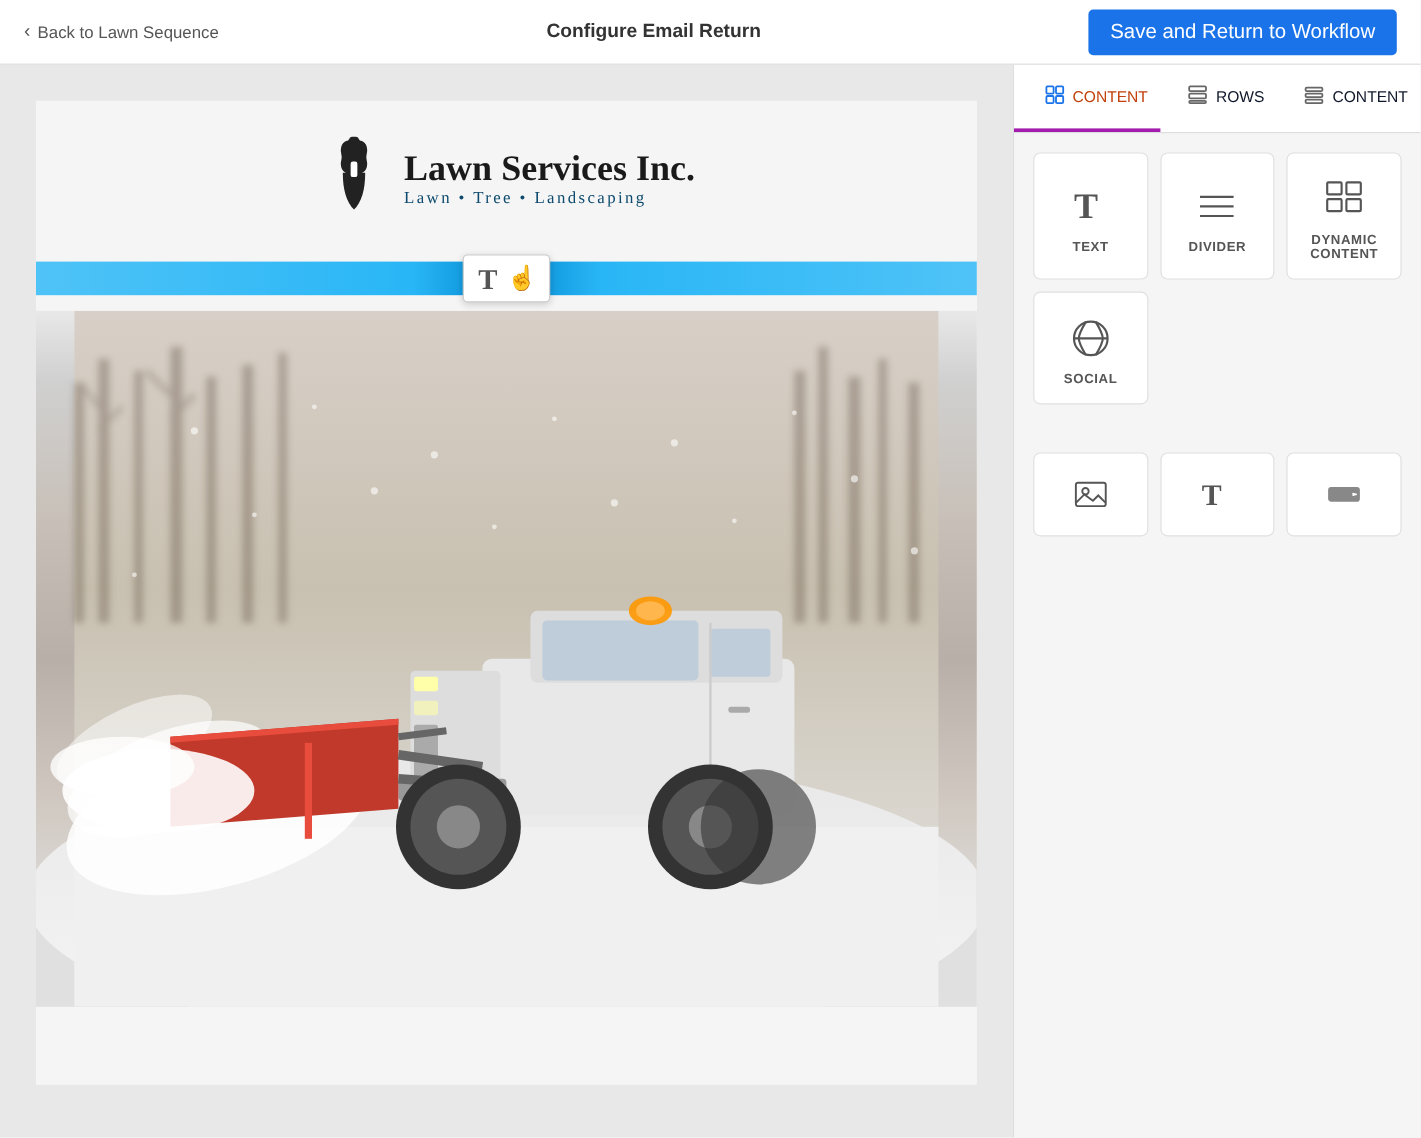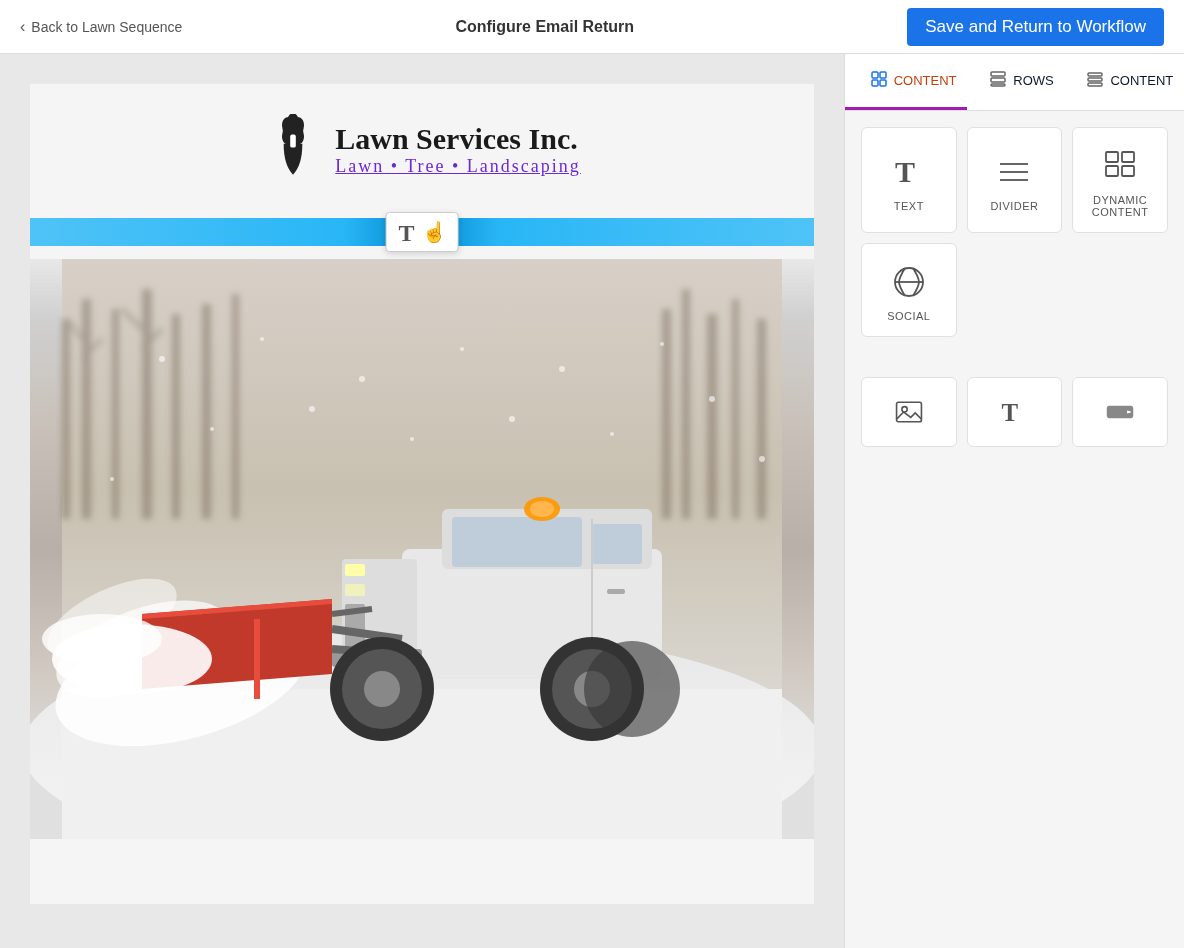--- a/index.html
+++ b/index.html
@@ -104,25 +104,24 @@
     }
 
     .logo-name {
       font-size: 30px;
       font-weight: 700;
       color: #1a1a1a;
       font-family: Georgia, serif;
     }
 
     .logo-tagline {
-      font-size: 18px;
-      color: #6d28d9;
+      font-size: 14px;
+      color: #0c4a6e;
       letter-spacing: 2px;
       font-family: Georgia, serif;
-      text-decoration: underline;
     }
 
     
     .drag-row {
       position: relative;
       height: 55px;
       display: flex;
       align-items: center;
       justify-content: center;
       background: #f5f5f5;
@@ -224,21 +223,21 @@
       color: #555;
       display: flex;
       align-items: center;
       justify-content: center;
       width: 40px;
       height: 40px;
     }
 
     .block-label {
       font-size: 11px;
-      font-weight: 400;
+      font-weight: 700;
       color: #555;
       text-transform: uppercase;
       letter-spacing: 0.5px;
       text-align: center;
     }
 
     
     .grid-spacer {
       grid-column: 1 / -1;
       height: 20px;

